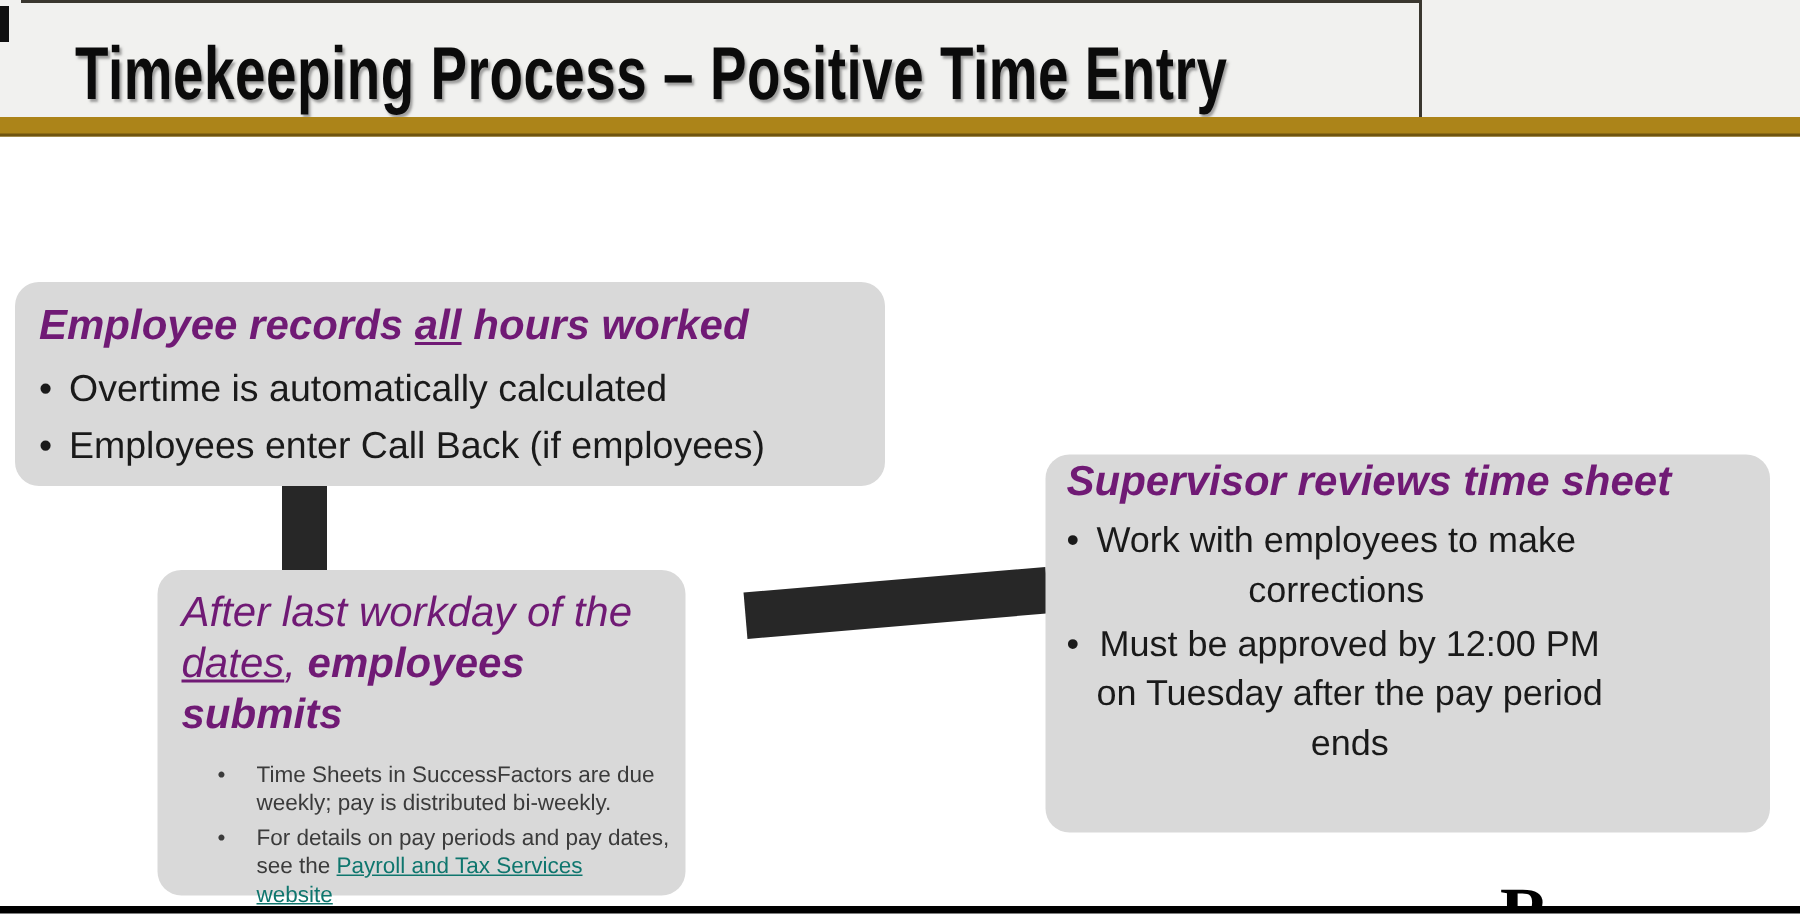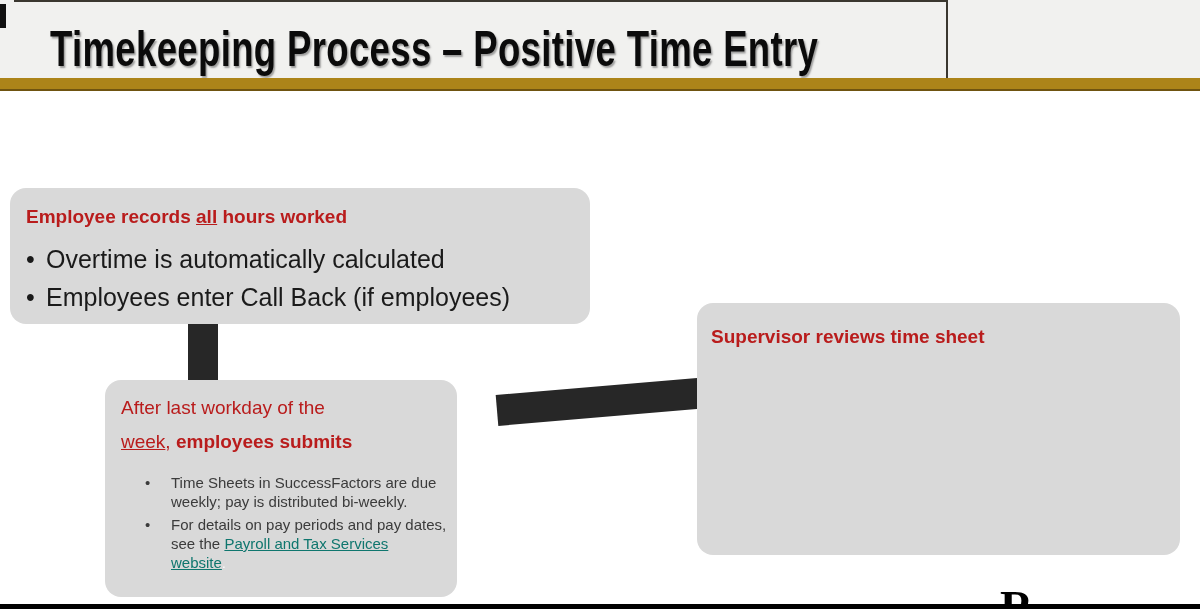--- a/index.html
+++ b/index.html
@@ -20,22 +20,22 @@
   .top-edge-tick{position:absolute;left:946px;top:0;width:2px;height:84px;background:#3a372f;}
   .left-edge-mark{position:absolute;left:0;top:4px;width:6px;height:24px;background:#101010;}
   
   .conn{position:absolute;background:#272727;z-index:1;}
   .conn-v{left:188px;top:322px;width:30px;height:62px;}
   .conn-h{left:497px;top:395px;width:202px;height:31px;transform-origin:0 50%;transform:rotate(-4.86deg);}
   
   .pbox{position:absolute;background:#d9d9d9;border-radius:16px;z-index:2;box-sizing:border-box;}
   .box1{left:10px;top:188px;width:580px;height:136px;padding:11px 12px 0 16px;}
   .box2{left:105px;top:380px;width:352px;height:217px;padding:11px 10px 0 16px;}
-  .box3{left:697px;top:303px;width:483px;height:252px;padding:16px 10px 0 14px;}
-  .box-heading{font-size:19px;font-weight:700;line-height:35px;color:#b91c1c;}
+  .box3{left:697px;top:303px;width:483px;height:252px;padding:0 10px 0 14px;}
+  .box-heading{font-size:28px;font-weight:700;line-height:35px;color:#701a75;font-style:italic;}
   .box2 .box-heading{font-weight:400;line-height:34px;}
   .bullets{margin-top:6px;}
   .bullet-row{display:flex;font-size:25px;line-height:38px;color:#1a1a1a;}
   .box3 .bullet-row{font-size:24px;line-height:33px;margin-top:3px;}
   .bullet-row::before{content:"\2022";flex:0 0 20px;}
   .bullet-text{white-space:pre-line;text-align:center;}
   
   .sub-bullets{margin:14px 0 0 22px;}
   .sub-bullet-row{display:flex;font-size:15px;font-weight:400;line-height:19px;color:#3b3b3b;margin-top:4px;}
   .sub-bullet-row::before{content:"\2022";flex:0 0 26px;padding-left:2px;}
@@ -74,35 +74,46 @@
       <div class="bullet-row">
         <div class="bullet-text">Overtime is automatically calculated</div>
       </div>
       <div class="bullet-row">
         <div class="bullet-text">Employees enter Call Back (if employees)</div>
       </div>
     </div>
   </div>
 
   <div class="pbox box2">
-    <div class="box-heading"><span>After last workday of the</span><br><span class="rt-u">week</span><span>, </span><span class="rt-b">employees submits</span><br></div>
+    <div class="box-heading"><span>After last workday of the</span><br><span class="rt-u">dates</span><span>, </span><span class="rt-b">employees submits</span><br></div>
     <div class="sub-bullets">
       <div class="sub-bullet-row">
         <div class="sub-bullet-text"><span>Time Sheets in SuccessFactors are due
 weekly; pay is distributed bi-weekly.</span></div>
       </div>
       <div class="sub-bullet-row">
         <div class="sub-bullet-text"><span>For details on pay periods and pay dates,
 see the </span><span class="rt-link">Payroll and Tax Services website</span><span class="rt-light">.</span></div>
       </div>
     </div>
   </div>
 
   <div class="pbox box3">
     <div class="box-heading">Supervisor reviews time sheet</div>
+    <div class="bullets">
+      <div class="bullet-row">
+        <div class="bullet-text">Work with employees to make
+corrections</div>
+      </div>
+      <div class="bullet-row">
+        <div class="bullet-text">Must be approved by 12:00 PM
+on Tuesday after the pay period
+ends</div>
+      </div>
+    </div>
   </div>
 
   <div class="partial-letter">
     <span>R</span>
   </div>
   <div class="bottom-line"></div>
 
 </div>
 
 </body></html>

